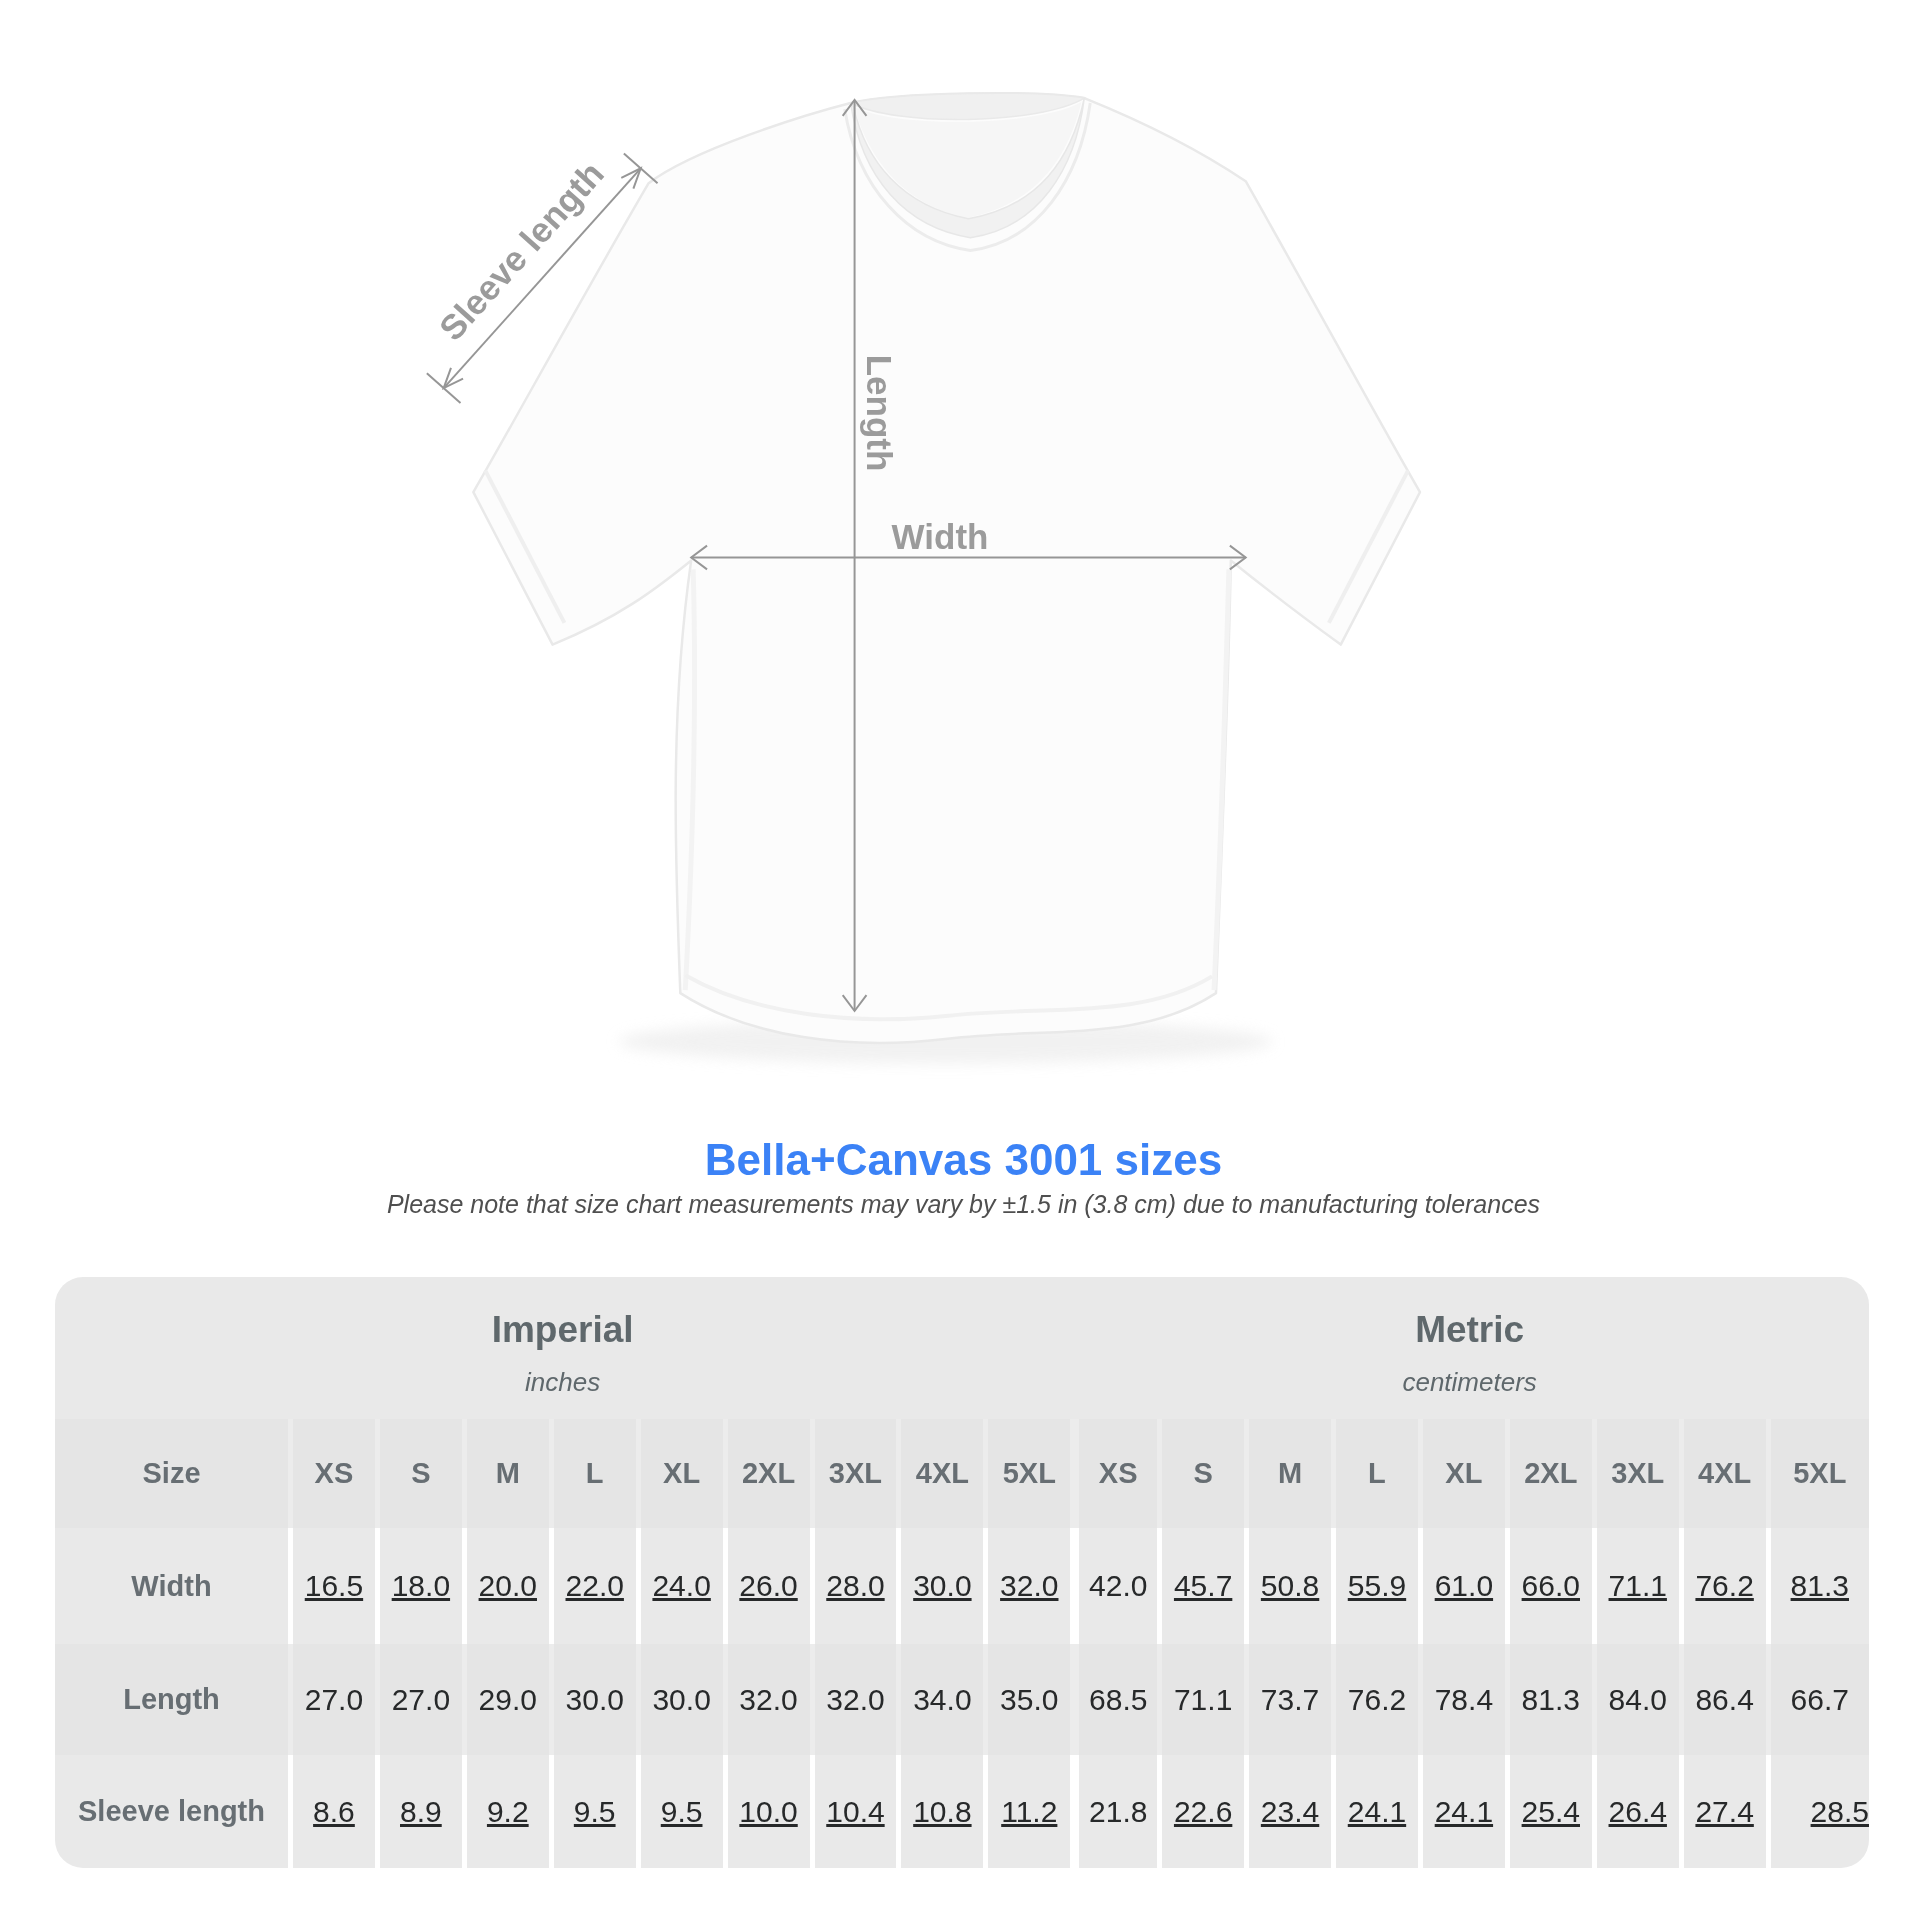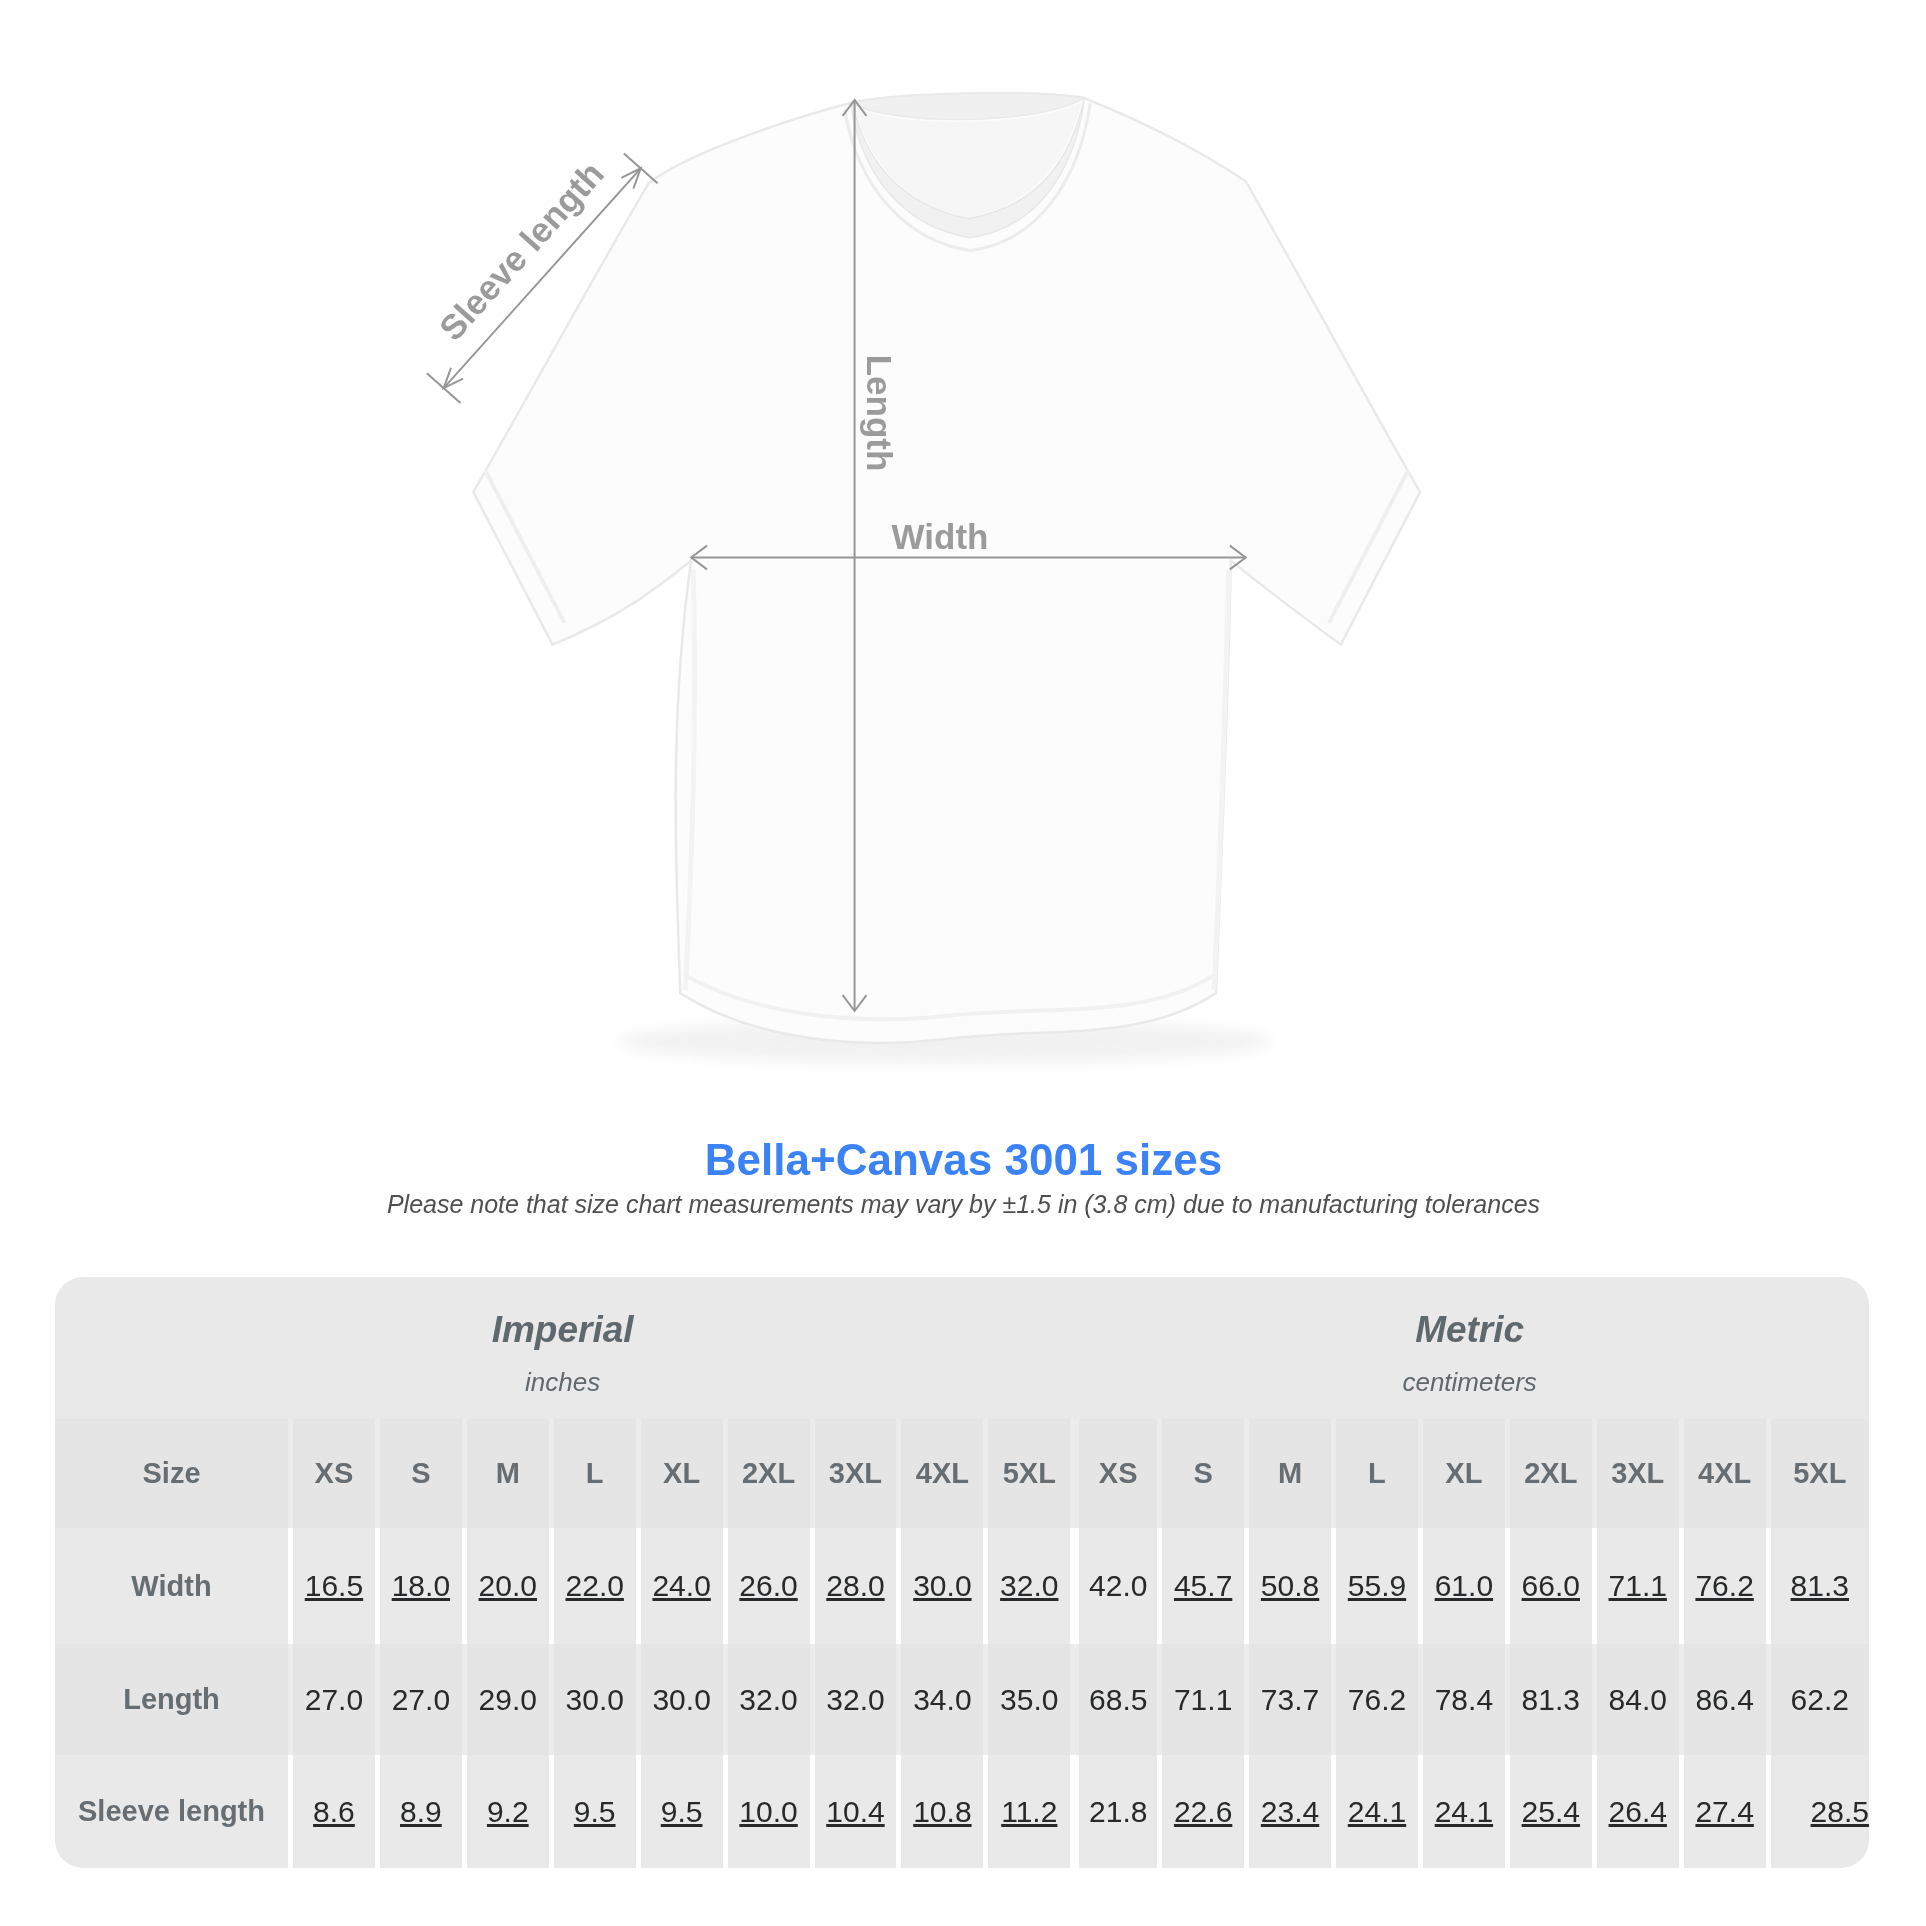--- a/index.html
+++ b/index.html
@@ -22,21 +22,21 @@
             font-size:25px;font-style:italic;color:#4f4f4f;}
 
   
   .size-table{position:absolute;left:55px;top:1277px;width:1814px;height:590px;
               display:grid;grid-template-columns:233px repeat(18,1fr);
               grid-template-rows:142px 109px 116px 111px 113px;}
   .hdr{background:#e9e9e9;display:flex;flex-direction:column;align-items:center;
        justify-content:center;padding-top:10px;box-sizing:border-box;color:#5f686c;}
   .hdr-left{grid-row:1;grid-column:1/11;border-top-left-radius:28px;}
   .hdr-right{grid-row:1;grid-column:11/20;border-top-right-radius:28px;}
-  .g-name{font-size:37px;font-weight:bold;font-style:italic;}
+  .g-name{font-size:37px;font-weight:bold;}
   .g-unit{font-size:26px;font-style:italic;margin-top:16px;}
 
   .cell{display:flex;align-items:center;justify-content:center;box-sizing:border-box;
         font-size:30px;color:#27292a;}
   .lab{font-weight:bold;color:#676e73;font-size:29px;}
   .szh{font-weight:bold;color:#676e73;font-size:29px;}
   .rw{background:#e5e5e5;}
   .rg{background:#e9e9e9;}
   .rw.sep{border-left:5px solid #ececec;}
   .rw.gsep{border-left:9px solid #ececec;}
@@ -191,21 +191,21 @@
     <div class="cell rw sep">34.0</div>
     <div class="cell rw sep">35.0</div>
     <div class="cell rw gsep">68.5</div>
     <div class="cell rw sep">71.1</div>
     <div class="cell rw sep">73.7</div>
     <div class="cell rw sep">76.2</div>
     <div class="cell rw sep">78.4</div>
     <div class="cell rw sep">81.3</div>
     <div class="cell rw sep">84.0</div>
     <div class="cell rw sep">86.4</div>
-    <div class="cell rw sep">62.2</div>
+    <div class="cell rw sep">66.7</div>
 
     <div class="cell rg lab bl">Sleeve length</div>
     <div class="cell rg sep">8.6</div>
     <div class="cell rg sep">8.9</div>
     <div class="cell rg sep">9.2</div>
     <div class="cell rg sep">9.5</div>
     <div class="cell rg sep">9.5</div>
     <div class="cell rg sep">10.0</div>
     <div class="cell rg sep">10.4</div>
     <div class="cell rg sep">10.8</div>

